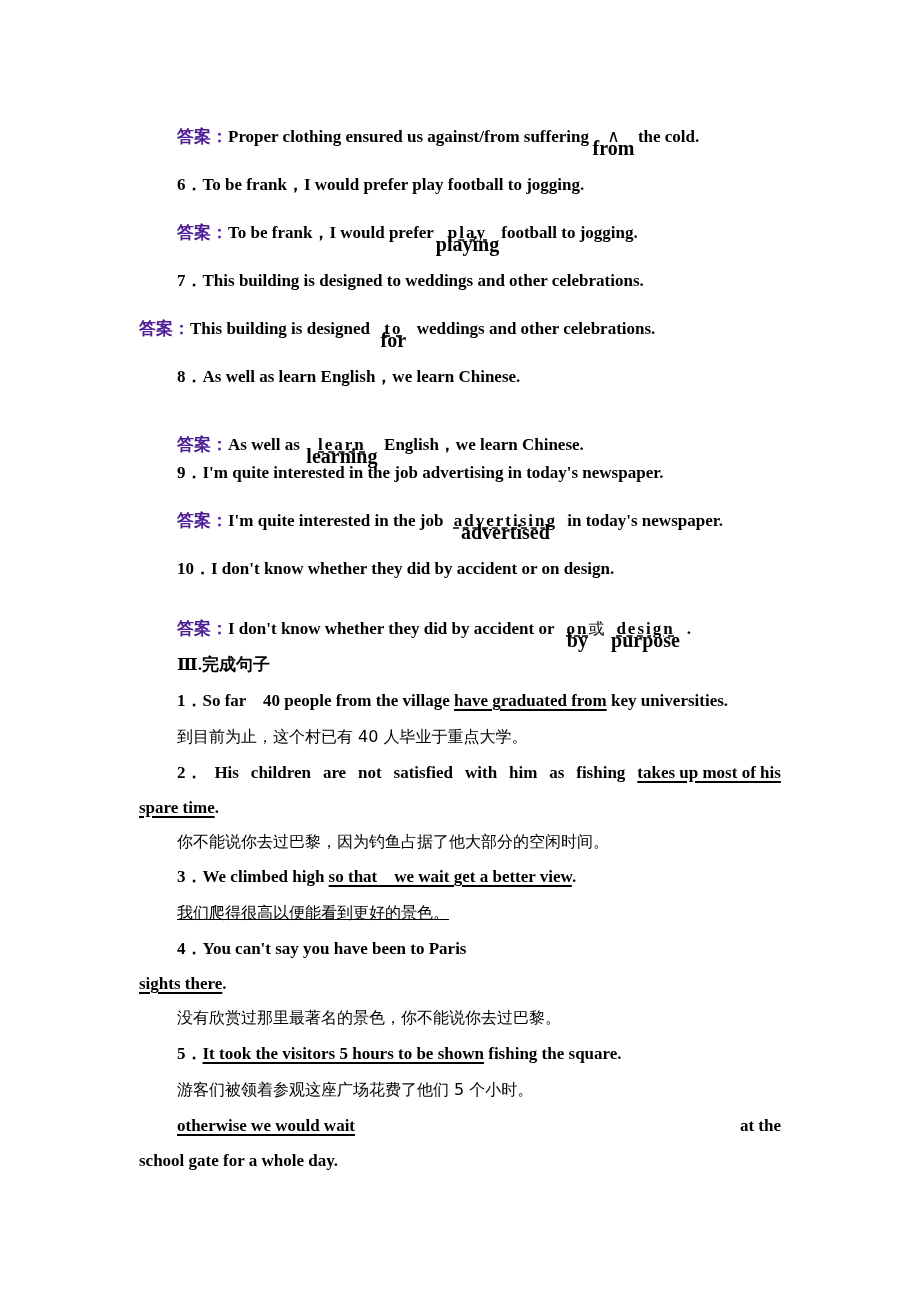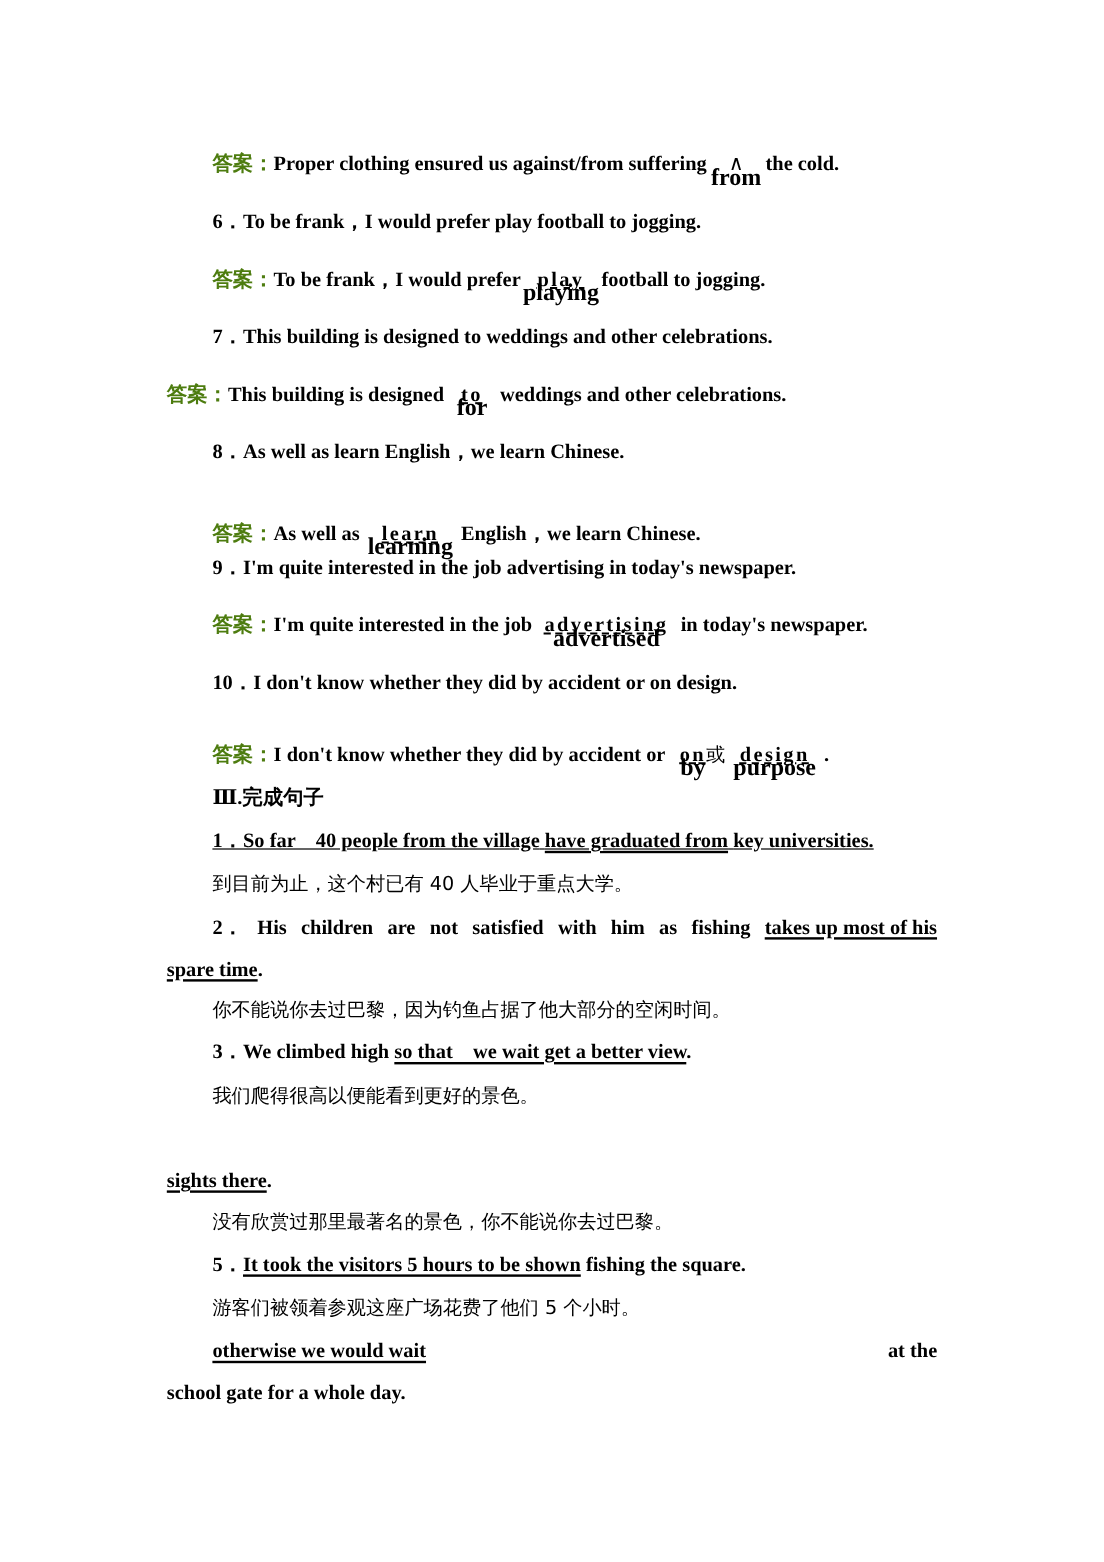--- a/index.html
+++ b/index.html
@@ -4,21 +4,21 @@
   <style>
     html, body { margin: 0; padding: 0; background: #ffffff; }
     body {
       width: 920px; height: 1302px; position: relative; overflow: hidden;
       font-family: "Liberation Serif", "DejaVu Serif", serif;
       color: #000; font-weight: bold; font-size: 17px;
     }
     .line {
       position: absolute; white-space: nowrap; line-height: 22px;
     }
-    .ans { color: #4d7c0f; font-weight: bold; }
+    .ans { color: #4c1d95; font-weight: bold; }
     .cn { font-family: "DejaVu Sans", sans-serif; font-weight: normal; font-size: 16px; }
     .u { text-decoration: underline; text-decoration-thickness: 2px; text-underline-offset: 3px; }
     .corr {
       display: inline-block; position: relative; vertical-align: baseline;
       text-align: center; margin: 0 4px;
     }
     .corr .orig { letter-spacing: 2px; text-decoration: underline; text-decoration-style: dashed; text-underline-offset: 2px; }
     .corr .fix {
       position: absolute; left: 50%; transform: translateX(-50%);
       top: 14px; font-size: 20px; line-height: 16px; white-space: nowrap;
@@ -97,21 +97,21 @@
   </span><span class="cn" style="font-weight:normal;">或</span><span class="corr" style="margin:12px;">
     <span class="orig">design</span>
     <span class="fix">purpose</span>
   </span><span>.</span>
 </div>
 
 <div class="line" style="left:177px; top:654px;">
   <span>Ⅲ.完成句子</span>
 </div>
 
-<div class="line" style="left:177px; top:690px;text-decoration:underline;">
+<div class="line" style="left:177px; top:690px;">
   <span>1．</span><span>So far　40 people from the village</span>
   <span class="u">have graduated from</span>
   <span>key universities.</span>
 </div>
 <div class="line cn" style="left:177px; top:726px;">到目前为止，这个村已有 40 人毕业于重点大学。</div>
 
 <div class="line justify" style="left:177px; top:762px; width:604px;">
   <span>2．</span>
   <span>His</span>
   <span>children</span>
@@ -126,23 +126,24 @@
 </div>
 <div class="line" style="left:139px; top:797px;">
   <span class="u">spare time</span><span>.</span>
 </div>
 <div class="line cn" style="left:177px; top:831px;">你不能说你去过巴黎，因为钓鱼占据了他大部分的空闲时间。</div>
 
 <div class="line" style="left:177px; top:866px;">
   <span>3．</span><span>We climbed high</span>
   <span class="u">so that　we wait get a better view</span><span>.</span>
 </div>
-<div class="line cn" style="left:177px; top:902px;">我们爬得很高以便能看到更好的景色。</div>
+<div class="line cn" style="left:177px; top:902px;text-decoration:underline;">我们爬得很高以便能看到更好的景色。</div>
 
 <div class="line" style="left:177px; top:938px; width:604px; display:flex; justify-content:space-between;">
+  <span><span>4．</span><span>You can't say you have been to Paris</span></span>
 </div>
 <div class="line" style="left:139px; top:973px;">
   <span class="u">sights there</span><span>.</span>
 </div>
 <div class="line cn" style="left:177px; top:1007px;">没有欣赏过那里最著名的景色，你不能说你去过巴黎。</div>
 
 <div class="line" style="left:177px; top:1043px;">
   <span>5．</span><span class="u">It took the visitors 5 hours to be shown</span>
   <span>fishing the square.</span>
 </div>

